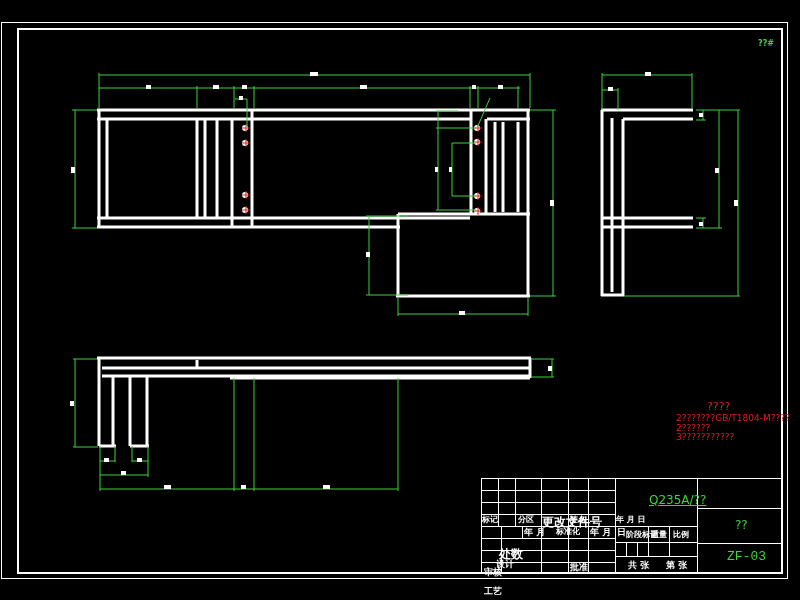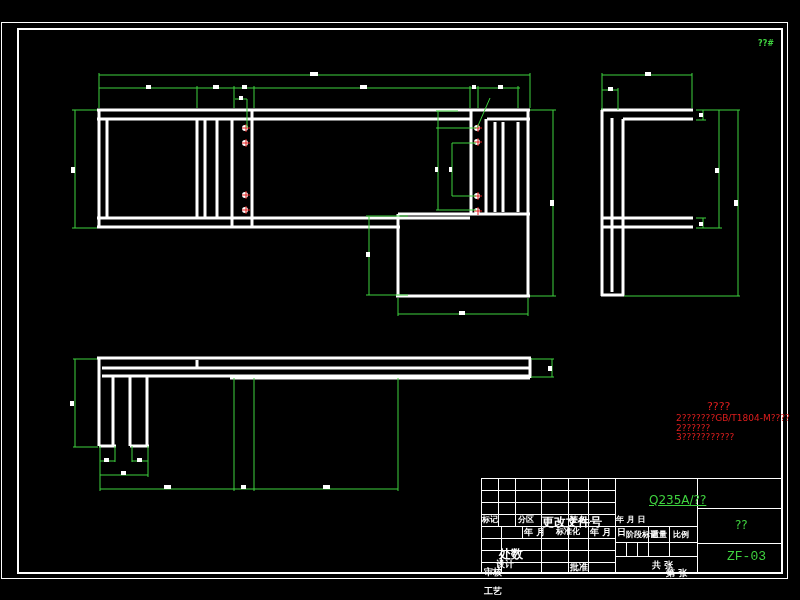--- a/index.html
+++ b/index.html
@@ -282,15 +282,15 @@
   <div class="tb-cell" style="left:544px;top:528px;font-size:8px;margin-left:12px;">标准化</div>
   <div class="tb-cell" style="left:590px;top:528px;">年 月</div>
   <div class="tb-cell" style="left:617px;top:528px;">日</div>
   <div class="tb-cell" style="left:626px;top:531px;font-size:8px;">阶段标记</div>
   <div class="tb-cell" style="left:651px;top:531px;font-size:8px;">重量</div>
   <div class="tb-cell" style="left:673px;top:531px;font-size:8px;">比例</div>
 
   <div class="tb-cell" style="left:484px;top:551px;margin-top:17px;">审核</div>
   <div class="tb-cell" style="left:484px;top:587px;font-family:Liberation Serif, serif;">工艺</div>
   <div class="tb-cell" style="left:570px;top:563px;">批准</div>
-  <div class="tb-cell" style="left:628px;top:561px;margin-left:24px;">共  张</div>
-  <div class="tb-cell" style="left:666px;top:561px;margin-top:8px;">第  张</div>
+  <div class="tb-cell" style="left:628px;top:561px;">共  张</div>
+  <div class="tb-cell" style="left:666px;top:561px;">第  张</div>
 </div>
 
 </body></html>

